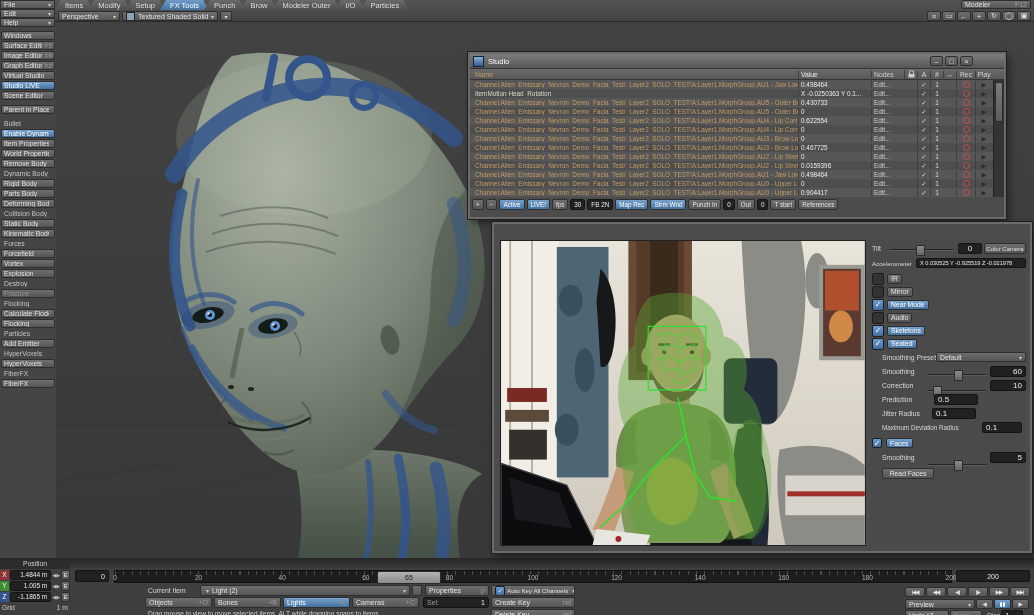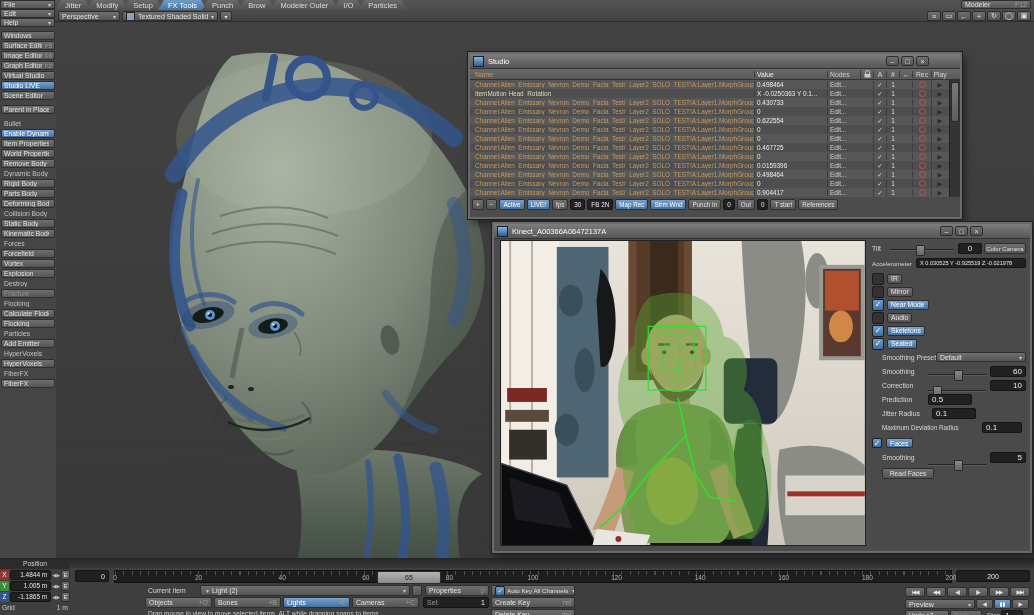--- a/index.html
+++ b/index.html
@@ -100,21 +100,21 @@
 
       <div class="btn">
         <span class="lbl">Help</span>
         <span class="dd">▾</span>
       </div>
     </div>
 
   <div class="abs tabs" style="left:60px;top:0;">
 
       <div class="tab">
-        <span>Jitter</span>
+        <span>Items</span>
       </div>
 
       <div class="tab">
         <span>Modify</span>
       </div>
 
       <div class="tab">
         <span>Setup</span>
       </div>
 
@@ -639,21 +639,21 @@
         </div>
     </div>
     <div class="abs" style="left:905px;top:52px;display:flex;gap:1px;align-items:center;">
       <div class="btn" style="width:44px;height:10px;font-size:6.5px;">Undo ^Z</div>
       <div class="btn dim" style="width:32px;height:10px;font-size:6.5px;">Redo</div>
       <span style="font-size:6.5px;color:#cfcfcf;margin-left:4px;">Step</span>
       <div class="df" style="width:22px;height:10px;font-size:7px;">1</div>
     </div>
   </div>
 
-  <div class="abs win" style="left:468px;top:52px;width:494px;height:167px;">
+  <div class="abs win" style="left:468px;top:52px;width:538px;height:167px;">
     <div class="tbar">
       <span class="wicon"></span>
       <span class="ttl">Studio</span>
       <div class="wbtns" style="margin-right:28px;">
         <div class="btn">–</div>
         <div class="btn">□</div>
         <div class="btn">×</div>
       </div>
     </div>
     <div class="shead">
@@ -933,29 +933,20 @@
           <i style="font-style:normal">T start</i>
         </span>
 
         <span class="btn fb hasdd">
           <i style="font-style:normal">References</i>
         </span>
       </div>
   </div>
 
   <div class="abs win" style="left:492px;top:222px;width:540px;height:331px;">
-    <div class="tbar">
-      <span class="wicon"></span>
-      <span class="ttl">Kinect_A00366A06472137A</span>
-      <div class="wbtns" style="margin-right:44px;">
-        <div class="btn">–</div>
-        <div class="btn">□</div>
-        <div class="btn">×</div>
-      </div>
-    </div>
 
     <svg class="abs" style="left:6px;top:16px;border:1px solid #222;" width="366" height="306" viewBox="0 0 366 306">
       <defs>
         <linearGradient id="wall" x1="0" y1="0" x2="0" y2="1">
           <stop offset="0" stop-color="#e9e4da"></stop>
             <stop offset="1" stop-color="#cfc9bd"></stop>
         </linearGradient>
       </defs>
       <rect width="366" height="306" fill="url(#wall)"></rect>
       <rect x="0" y="0" width="58" height="306" fill="#f2eee6"></rect>
@@ -1098,21 +1089,21 @@
         </div>
       <div class="abs df" style="left:120px;top:126px;width:36px;height:11px;justify-content:flex-end;">60</div>
 
       <span class="abs kp-label" style="left:12px;top:142px;">Correction</span>
       <div class="abs sl-track" style="left:58px;top:146px;width:58px;">
           <div class="sl-handle" style="left:5px;"></div>
         </div>
       <div class="abs df" style="left:120px;top:140px;width:36px;height:11px;justify-content:flex-end;">10</div>
 
       <span class="abs kp-label" style="left:12px;top:156px;">Prediction</span>
-      <div class="abs df" style="left:58px;top:154px;width:44px;height:11px;">0.5</div>
+      <div class="abs df" style="left:64px;top:154px;width:44px;height:11px;">0.5</div>
       <span class="abs kp-label" style="left:12px;top:170px;">Jitter Radius</span>
       <div class="abs df" style="left:62px;top:168px;width:44px;height:11px;">0.1</div>
       <span class="abs kp-label" style="left:12px;top:184px;font-size:6.3px;">Maximum Deviation Radius</span>
       <div class="abs df" style="left:112px;top:182px;width:40px;height:11px;">0.1</div>
 
       <span class="abs cb on" style="left:2px;top:198px;">✓</span>
       <span class="abs btn hl" style="left:16px;top:198px;height:10px;font-size:6.8px;">Faces</span>
 
       <span class="abs kp-label" style="left:12px;top:214px;">Smoothing</span>
       <div class="abs sl-track" style="left:58px;top:218px;width:58px;">

